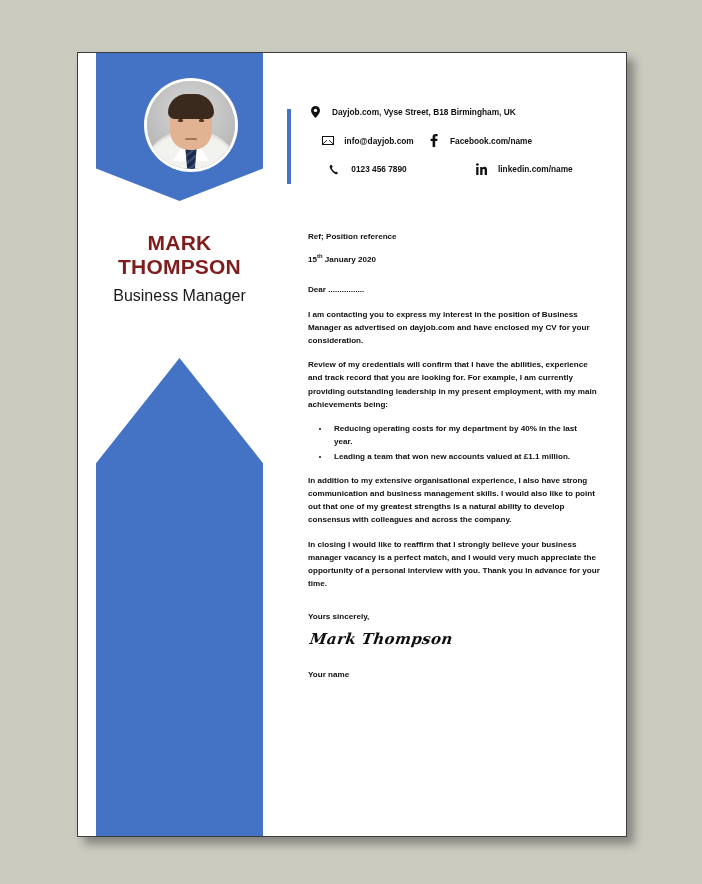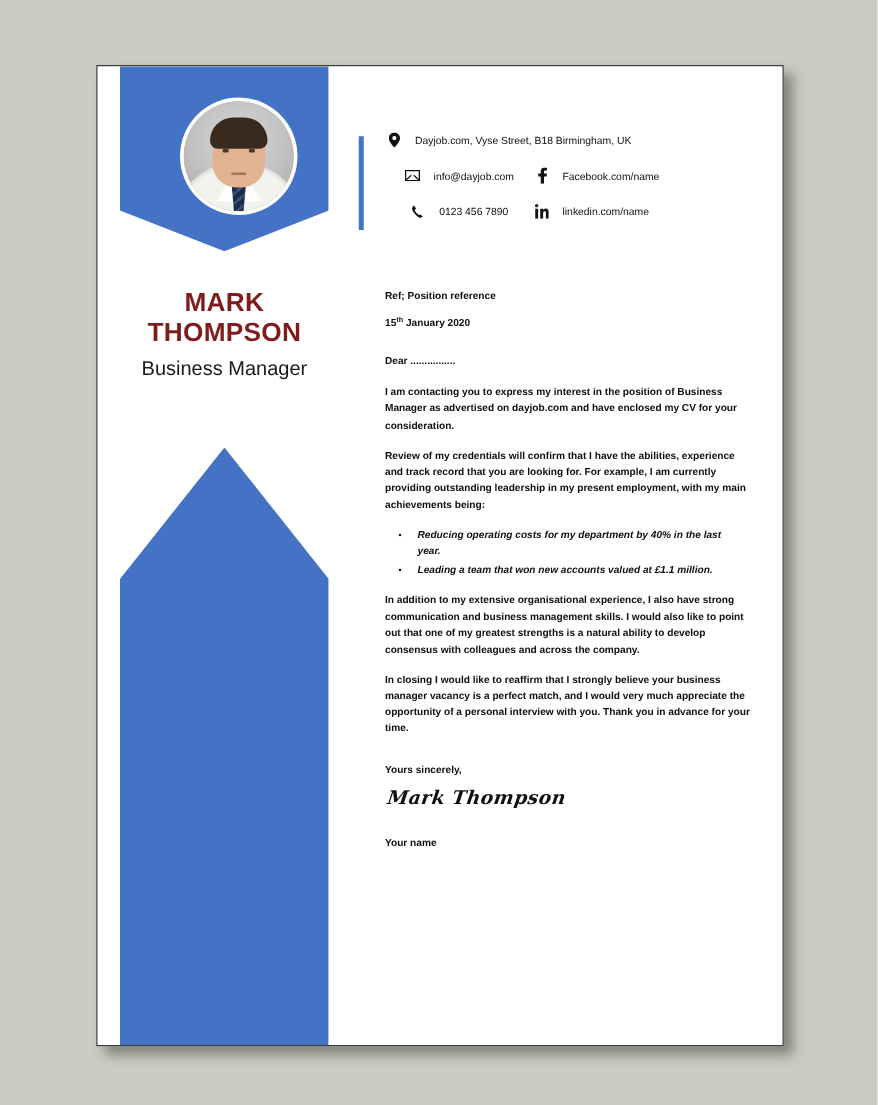--- a/index.html
+++ b/index.html
@@ -203,39 +203,39 @@
     position: absolute;
     left: 22px;
     top: 53px;
     width: 300px;
   }
   .contact-row {
     display: flex;
     align-items: center;
     margin-bottom: 16px;
   }
-  .contact-row:last-child { margin-bottom: 0; }
+  .contact-row:last-child { margin-bottom: 0; gap: 48px; }
   .c-item {
     display: flex;
     align-items: center;
   }
   .c-item.first { width: 118px; justify-content: center; }
   .ic {
     width: 15px;
     display: flex;
     align-items: center;
     justify-content: center;
     margin-right: 9px;
     color: #111111;
     flex: 0 0 auto;
   }
   .ic svg { display: block; }
   .c-text {
     font-size: 8.3px;
-    font-weight: normal;
+    font-weight: bold;
     white-space: nowrap;
   }
 
   .letter {
     position: absolute;
     left: 22px;
     top: 160px;
     width: 296px;
     font-size: 8.1px;
     font-weight: bold;
@@ -245,21 +245,20 @@
   .gap-lg { height: 17px; }
   .gap-md { height: 12px; }
   .gap-sm { height: 9px; }
   .para { margin: 0 0 11px 0; }
   sup { font-size: 0.72em; vertical-align: super; }
 
   ul.achievements {
     margin: 0 10px 11px 0;
     padding-left: 22px;
     list-style: disc;
-    font-style: italic;
   }
   ul.achievements li {
     margin-bottom: 2px;
     padding-left: 4px;
   }
 
   .signature {
     font-family: "DejaVu Serif", serif;
     font-style: italic;
     font-weight: bold;

